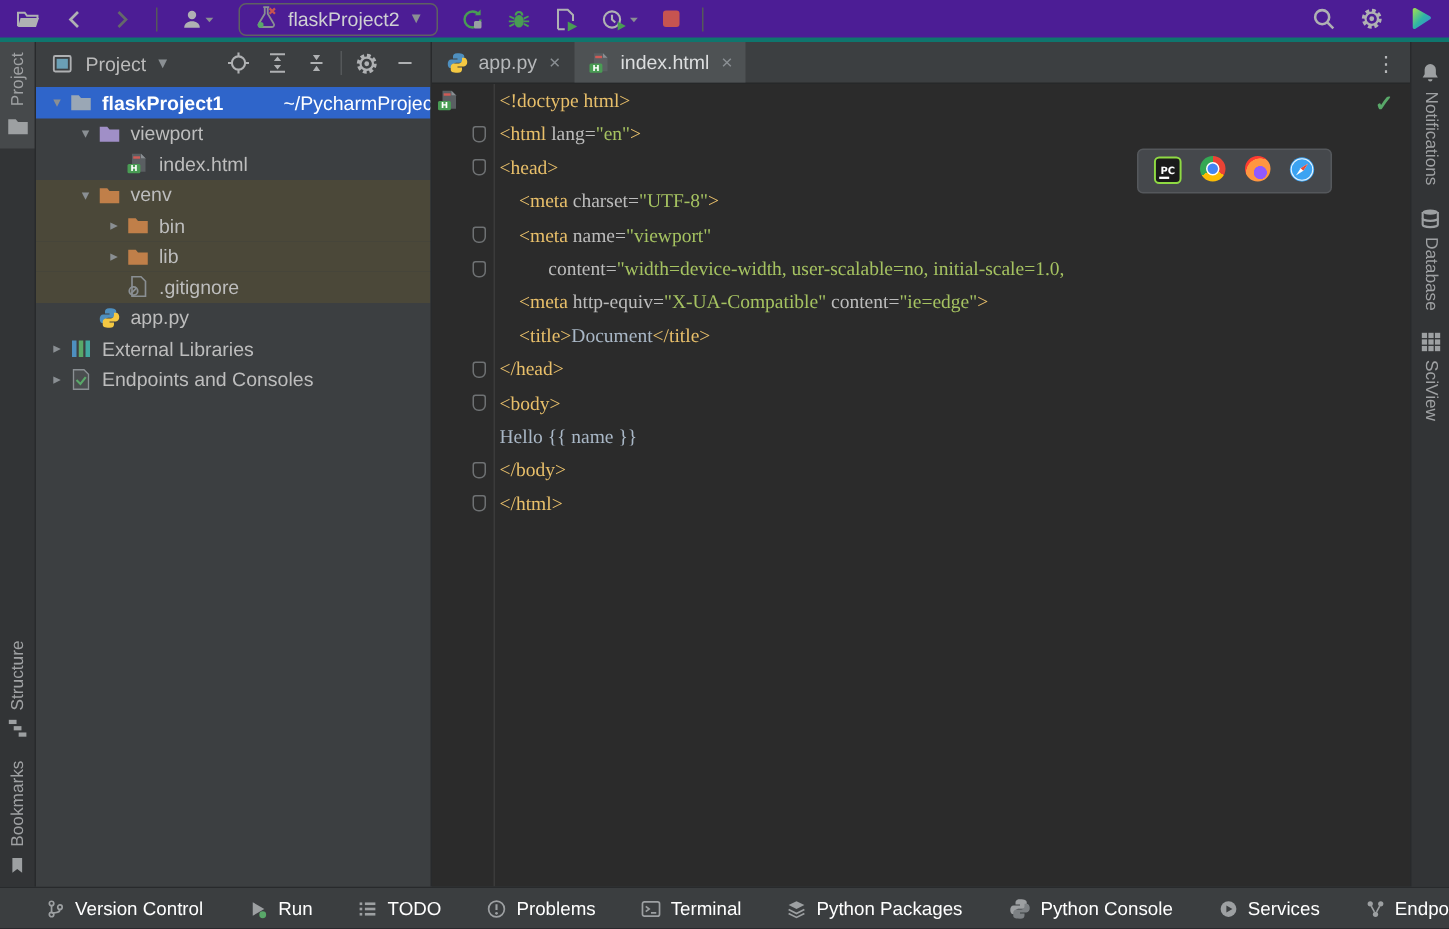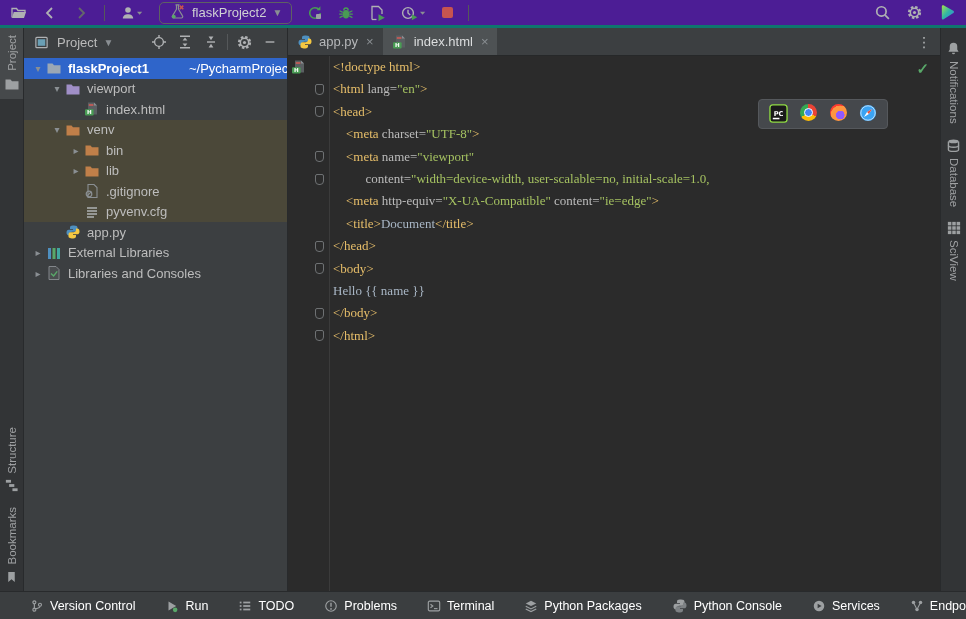--- a/index.html
+++ b/index.html
@@ -331,29 +331,20 @@
             <span class="chev"></span>
             <span class="ticon">
               <svg width="16" height="16" viewBox="0 0 16 16">
                 <path d="M4 1.5h6l3 3v10H4z" fill="none" stroke="#8a8f93" stroke-width="1.1"></path>
                 <circle cx="5" cy="11" r="2.8" fill="none" stroke="#8a8f93" stroke-width="1.2"></circle>
                 <path d="M3.1 12.9l3.8-3.8" stroke="#8a8f93" stroke-width="1.2"></path>
               </svg>
             </span>
             <span class="lbl">.gitignore</span>
           </div>
-          <div class="tree-row excluded" style="padding-left: 44px;">
-            <span class="chev"></span>
-            <span class="ticon">
-              <svg width="16" height="16" viewBox="0 0 16 16" stroke="#afb1b3" stroke-width="1.4">
-                <path d="M3 4h10M3 7h10M3 10h10M3 13h7"></path>
-              </svg>
-            </span>
-            <span class="lbl">pyvenv.cfg</span>
-          </div>
           <div class="tree-row" style="padding-left: 25px;">
             <span class="chev"></span>
             <span class="ticon">
               <svg width="16" height="16" viewBox="0 0 16 16">
                 <path d="M7.8 1.5c-2 0-2.8.9-2.8 2.2V5h3v.7H3.8C2.3 5.7 1.5 7 1.5 8.6c0 1.7.8 2.9 2.3 2.9H5V9.9C5 8.7 6 7.8 7.2 7.8h3c1.2 0 2.3-.9 2.3-2.2V3.7c0-1.3-.8-2.2-4.7-2.2z" fill="#4e8fbf"></path>
                 <path d="M8.2 14.5c2 0 2.8-.9 2.8-2.2V11H8v-.7h4.2c1.5 0 2.3-1.3 2.3-2.9 0-1.6-.8-2.9-2.3-2.9H11v1.6c0 1.3-1.1 2.2-2.3 2.2h-3C4.5 8.3 3.5 9.2 3.5 10.4v1.9c0 1.3.8 2.2 4.7 2.2z" fill="#f4c842"></path>
               </svg>
             </span>
             <span class="lbl">app.py</span>
           </div>
@@ -369,21 +360,21 @@
             <span class="lbl">External Libraries</span>
           </div>
           <div class="tree-row" style="padding-left: 6px;">
             <span class="chev">▸</span>
             <span class="ticon">
               <svg width="16" height="16" viewBox="0 0 16 16">
                 <path d="M3 1.5h7l3 3v10H3z" fill="#4a4d4f" stroke="#8a8f93" stroke-width=".9"></path>
                 <path d="M5 8.4l2.6 2.6 3.6-4.6" stroke="#59a869" fill="none" stroke-width="1.4"></path>
               </svg>
             </span>
-            <span class="lbl">Libraries and Consoles</span>
+            <span class="lbl">Endpoints and Consoles</span>
           </div>
         </div>
     </div>
 
     <div class="editor">
       <div class="tabbar" id="tabbar">
           <div class="tab">
             <span style="width: 16px; height: 16px; display: inline-flex;">
               <svg width="16" height="16" viewBox="0 0 16 16">
                 <path d="M7.8 1.5c-2 0-2.8.9-2.8 2.2V5h3v.7H3.8C2.3 5.7 1.5 7 1.5 8.6c0 1.7.8 2.9 2.3 2.9H5V9.9C5 8.7 6 7.8 7.2 7.8h3c1.2 0 2.3-.9 2.3-2.2V3.7c0-1.3-.8-2.2-4.7-2.2z" fill="#4e8fbf"></path>

